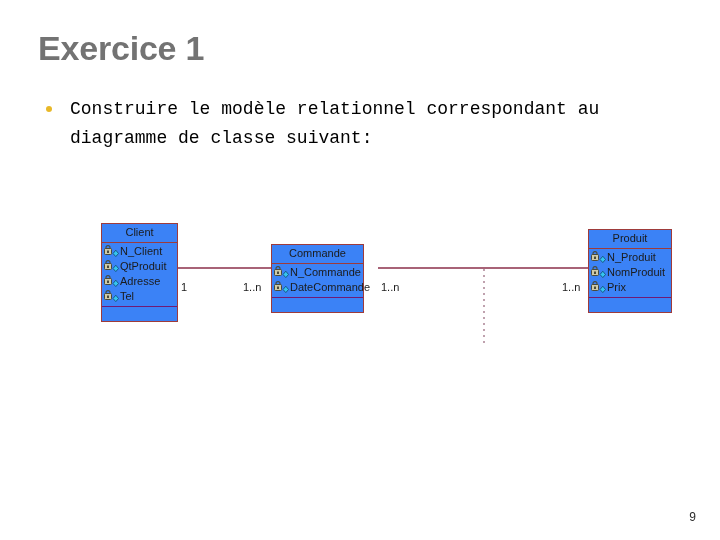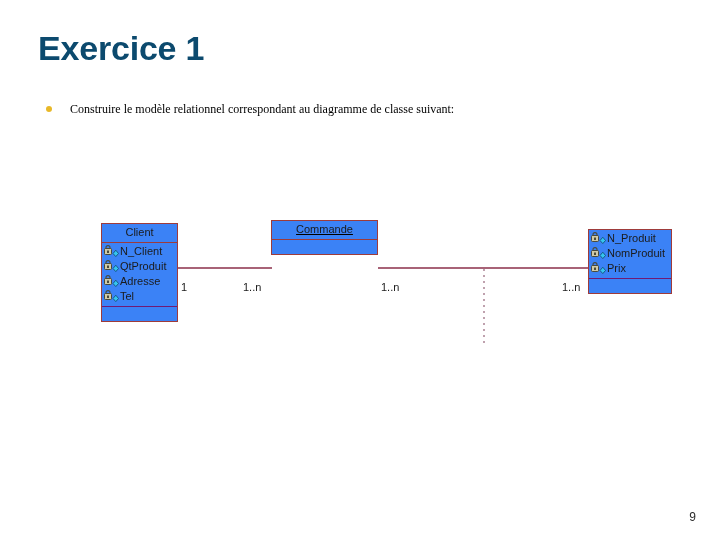--- a/index.html
+++ b/index.html
@@ -17,36 +17,36 @@
 
   
   #slide-title {
     position: absolute;
     left: 38px;
     top: 28px;
     font-family: "Liberation Sans", sans-serif;
     font-weight: bold;
     font-size: 34px;
     line-height: 40px;
-    color: #0c4a6e;
+    color: #737373;
     letter-spacing: -0.2px;
   }
 
   
   #bullet-list {
     position: absolute;
     left: 38px;
     top: 95px;
     width: 620px;
   }
   .bullet-row {
     position: relative;
     padding-left: 32px;
-    font-family: Liberation Serif, serif;
-    font-size: 12px;
+    font-family: Liberation Mono, monospace;
+    font-size: 18px;
     line-height: 29px;
     color: #000000;
   }
   .bullet-dot {
     position: absolute;
     left: 8px;
     top: 11px;
     width: 6px;
     height: 6px;
     border-radius: 50%;
@@ -186,26 +186,47 @@
           <path d="M2 4 V2.6 A2 2 0 0 1 6 2.6 V4" fill="none" stroke="#4a4a3a" stroke-width="1.1"></path>
           <rect x="3" y="5.5" width="2" height="2.5" fill="#4a4a3a"></rect>
           <polygon points="9,8.5 11.8,5.2 14.5,8.5 11.8,11.6" fill="#35c4f0" stroke="#14557a" stroke-width="0.9"></polygon>
         </svg>
         <span>Tel</span>
       </div>
     </div>
     <div class="uml-ops-cell"></div>
   </div>
 
-  <div class="uml-class" style="left:271px; top:220px; width:107px;text-decoration:underline;">
+  <div class="uml-class" style="left:271px; top:244px; width:93px;">
     <div class="uml-name-cell">Commande</div>
+    <div class="uml-attr-cell">
+      <div class="uml-attr">
+        <svg class="attr-icon" viewBox="0 0 15 13">
+          <rect x="0.5" y="3.5" width="7" height="6" rx="1" fill="#cfcaa8" stroke="#4a4a3a" stroke-width="1"></rect>
+          <path d="M2 4 V2.6 A2 2 0 0 1 6 2.6 V4" fill="none" stroke="#4a4a3a" stroke-width="1.1"></path>
+          <rect x="3" y="5.5" width="2" height="2.5" fill="#4a4a3a"></rect>
+          <polygon points="9,8.5 11.8,5.2 14.5,8.5 11.8,11.6" fill="#35c4f0" stroke="#14557a" stroke-width="0.9"></polygon>
+        </svg>
+        <span>N_Commande</span>
+      </div>
+      <div class="uml-attr">
+        <svg class="attr-icon" viewBox="0 0 15 13">
+          <rect x="0.5" y="3.5" width="7" height="6" rx="1" fill="#cfcaa8" stroke="#4a4a3a" stroke-width="1"></rect>
+          <path d="M2 4 V2.6 A2 2 0 0 1 6 2.6 V4" fill="none" stroke="#4a4a3a" stroke-width="1.1"></path>
+          <rect x="3" y="5.5" width="2" height="2.5" fill="#4a4a3a"></rect>
+          <polygon points="9,8.5 11.8,5.2 14.5,8.5 11.8,11.6" fill="#35c4f0" stroke="#14557a" stroke-width="0.9"></polygon>
+        </svg>
+        <span>DateCommande</span>
+      </div>
+    </div>
     <div class="uml-ops-cell"></div>
   </div>
 
   <div class="uml-class" style="left:588px; top:229px; width:84px;">
+    <div class="uml-name-cell">Produit</div>
     <div class="uml-attr-cell">
       <div class="uml-attr">
         <svg class="attr-icon" viewBox="0 0 15 13">
           <rect x="0.5" y="3.5" width="7" height="6" rx="1" fill="#cfcaa8" stroke="#4a4a3a" stroke-width="1"></rect>
           <path d="M2 4 V2.6 A2 2 0 0 1 6 2.6 V4" fill="none" stroke="#4a4a3a" stroke-width="1.1"></path>
           <rect x="3" y="5.5" width="2" height="2.5" fill="#4a4a3a"></rect>
           <polygon points="9,8.5 11.8,5.2 14.5,8.5 11.8,11.6" fill="#35c4f0" stroke="#14557a" stroke-width="0.9"></polygon>
         </svg>
         <span>N_Produit</span>
       </div>

